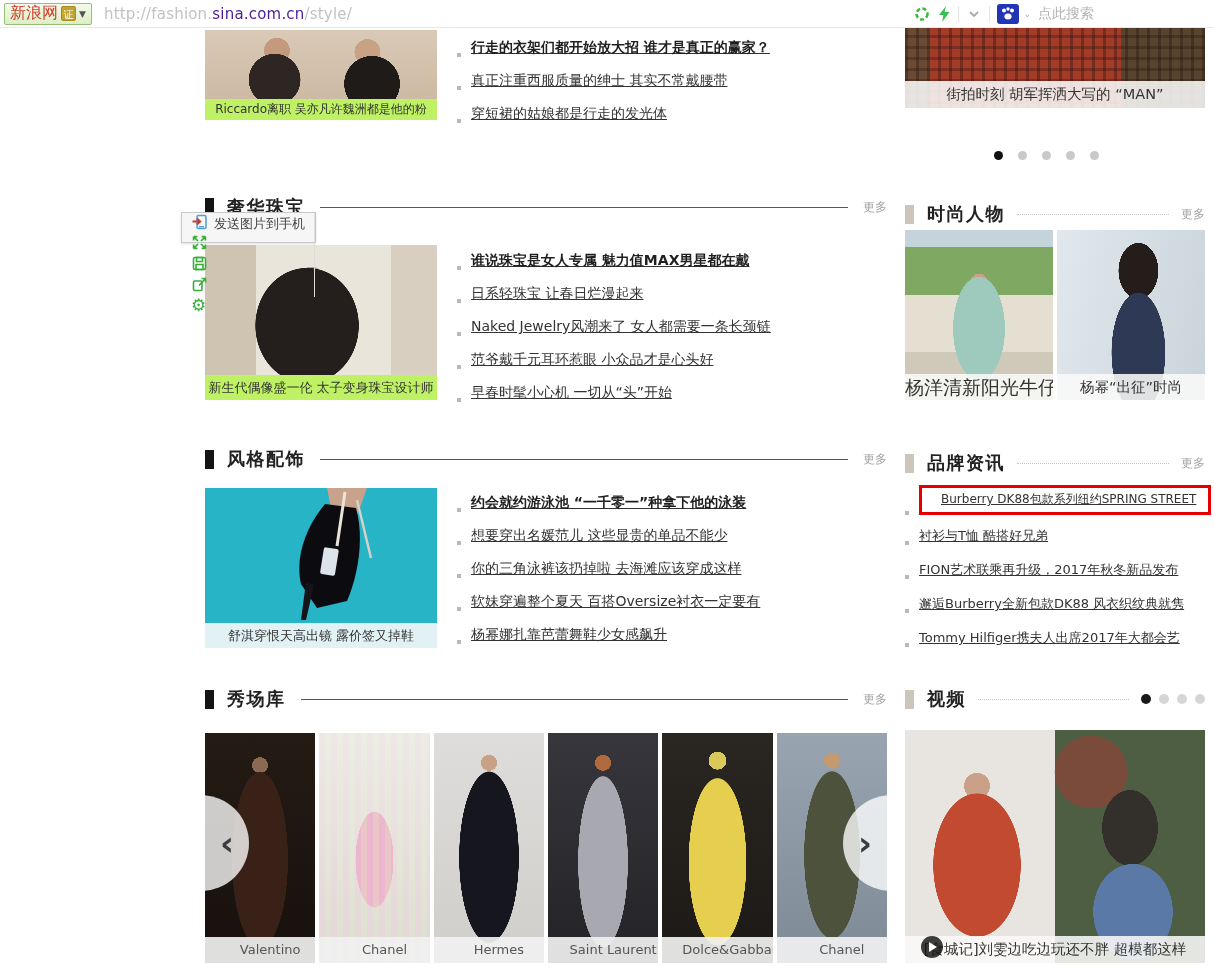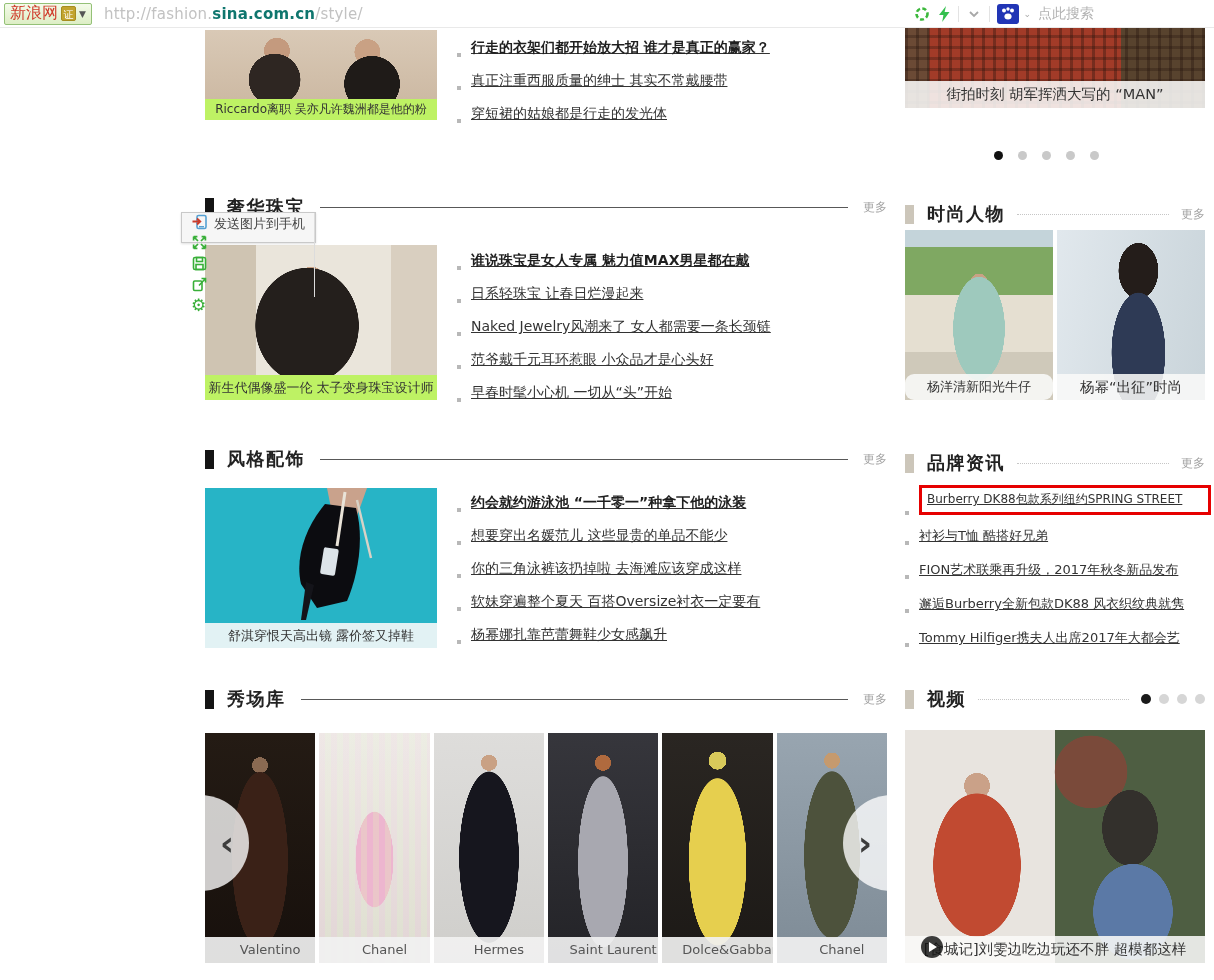--- a/index.html
+++ b/index.html
@@ -16,21 +16,21 @@
     background:#fff; border-bottom:1px solid #e9e9e9; display:flex; align-items:center; }
   .site-badge { display:flex; align-items:center; gap:3px; margin-left:4px;
     height:22px; padding:0 5px; border:1px solid #94c177; border-radius:2px;
     background:linear-gradient(#f4fbea,#ddeec5); cursor:pointer; }
   .site-badge .site { color:#cf3a2a; font-size:16px; }
   .cert { display:inline-block; width:15px; height:15px; line-height:15px; text-align:center;
     background:#c2a42e; border:1px solid #a68c1f; color:#fff; font-size:10px; border-radius:2px; }
   .badge-caret { font-size:9px; color:#555; }
   .url-text { margin-left:12px; font-size:15px; letter-spacing:0.2px; }
   .url-dim { color:#c2c2c2; }
-  .url-main { color:#0f766e; font-weight:bold; }
+  .url-main { color:#4c1d95; font-weight:normal; }
   .bar-right { margin-left:auto; display:flex; align-items:center; gap:7px; padding-right:120px; }
   .vdiv { width:1px; height:16px; background:#e3e3e3; }
   .search-hint { color:#b3b3b3; font-size:14px; cursor:pointer;text-align:center; }
   .paw-box { width:22px; height:20px; cursor:pointer; }
   .tiny-caret { color:#aaa; font-size:9px; margin-left:-3px; }
   .icon-btn { display:flex; align-items:center; cursor:pointer; }
 
   
   .sec-header { display:flex; align-items:center; height:22px; }
   .sec-bullet { width:9px; height:19px; background:#141414; margin-right:13px; flex:none; }
@@ -41,21 +41,21 @@
   .sec-more { font-size:12px; color:#a3a3a3; cursor:pointer; text-decoration:none; white-space:nowrap; }
 
   
   .news { list-style:none; position:absolute; }
   .news li { display:flex; align-items:flex-end; height:20px; margin-bottom:13px;
     font-size:14px; color:#333; white-space:nowrap; cursor:pointer; overflow:hidden;text-decoration:underline; }
   .news li .sq { width:4px; height:4px; background:#b8b8b8; margin-right:10px; flex:none; }
   .news li.bold .t { font-weight:bold; color:#1f1f1f; }
   .news.brand li { font-size:13px; margin-bottom:14px; }
   .news.brand li.hl { height:auto; margin-bottom:10px; }
-  .redbox { border:3px solid #e60000; padding:3px 5px 4px; width:292px; white-space:nowrap;
+  .redbox { border:3px solid #e60000; padding:3px 19px 4px; width:292px; white-space:nowrap;
     overflow:hidden; font-size:12px; flex:none; }
 
   
   .feat { position:absolute; width:232px; cursor:pointer; }
   .feat .cap { height:25px; line-height:25px; text-align:center; font-size:13px;
     color:#333; background:#bef264; white-space:nowrap; overflow:hidden; }
   .cap-cyan { background:#e2f2f4 !important; }
   .cap-sm { height:21px !important; line-height:21px !important; font-size:12px !important; }
 
   .overlay-card { position:absolute; cursor:pointer; overflow:hidden; }
@@ -316,21 +316,21 @@
 </ul>
 
 <div class="sec-header abs" style="left:905px; top:203px; width:300px;">
   <span class="sec-bullet light"></span>
   <span class="sec-title">时尚人物</span>
   <span class="sec-line dotted"></span>
   <a class="sec-more">更多</a>
 </div>
 <div class="overlay-card" style="left:905px; top:230px; width:148px; height:170px;">
   <div class="ph ph-yangyang"></div>
-  <div class="overlay-cap" style="height:26px; line-height:26px; font-size:13px;border-radius:9px;">杨洋清新阳光牛仔</div>
+  <div class="overlay-cap" style="height:26px; line-height:26px; font-size:19px;">杨洋清新阳光牛仔</div>
 </div>
 <div class="overlay-card" style="left:1057px; top:230px; width:148px; height:170px;">
   <div class="ph ph-yangmi"></div>
   <div class="overlay-cap" style="height:26px; line-height:26px; font-size:14.5px;">杨幂“出征”时尚</div>
 </div>
 
 <div class="sec-header abs" style="left:205px; top:448px; width:682px;">
   <span class="sec-bullet"></span>
   <span class="sec-title">风格配饰</span>
   <span class="sec-line"></span>

